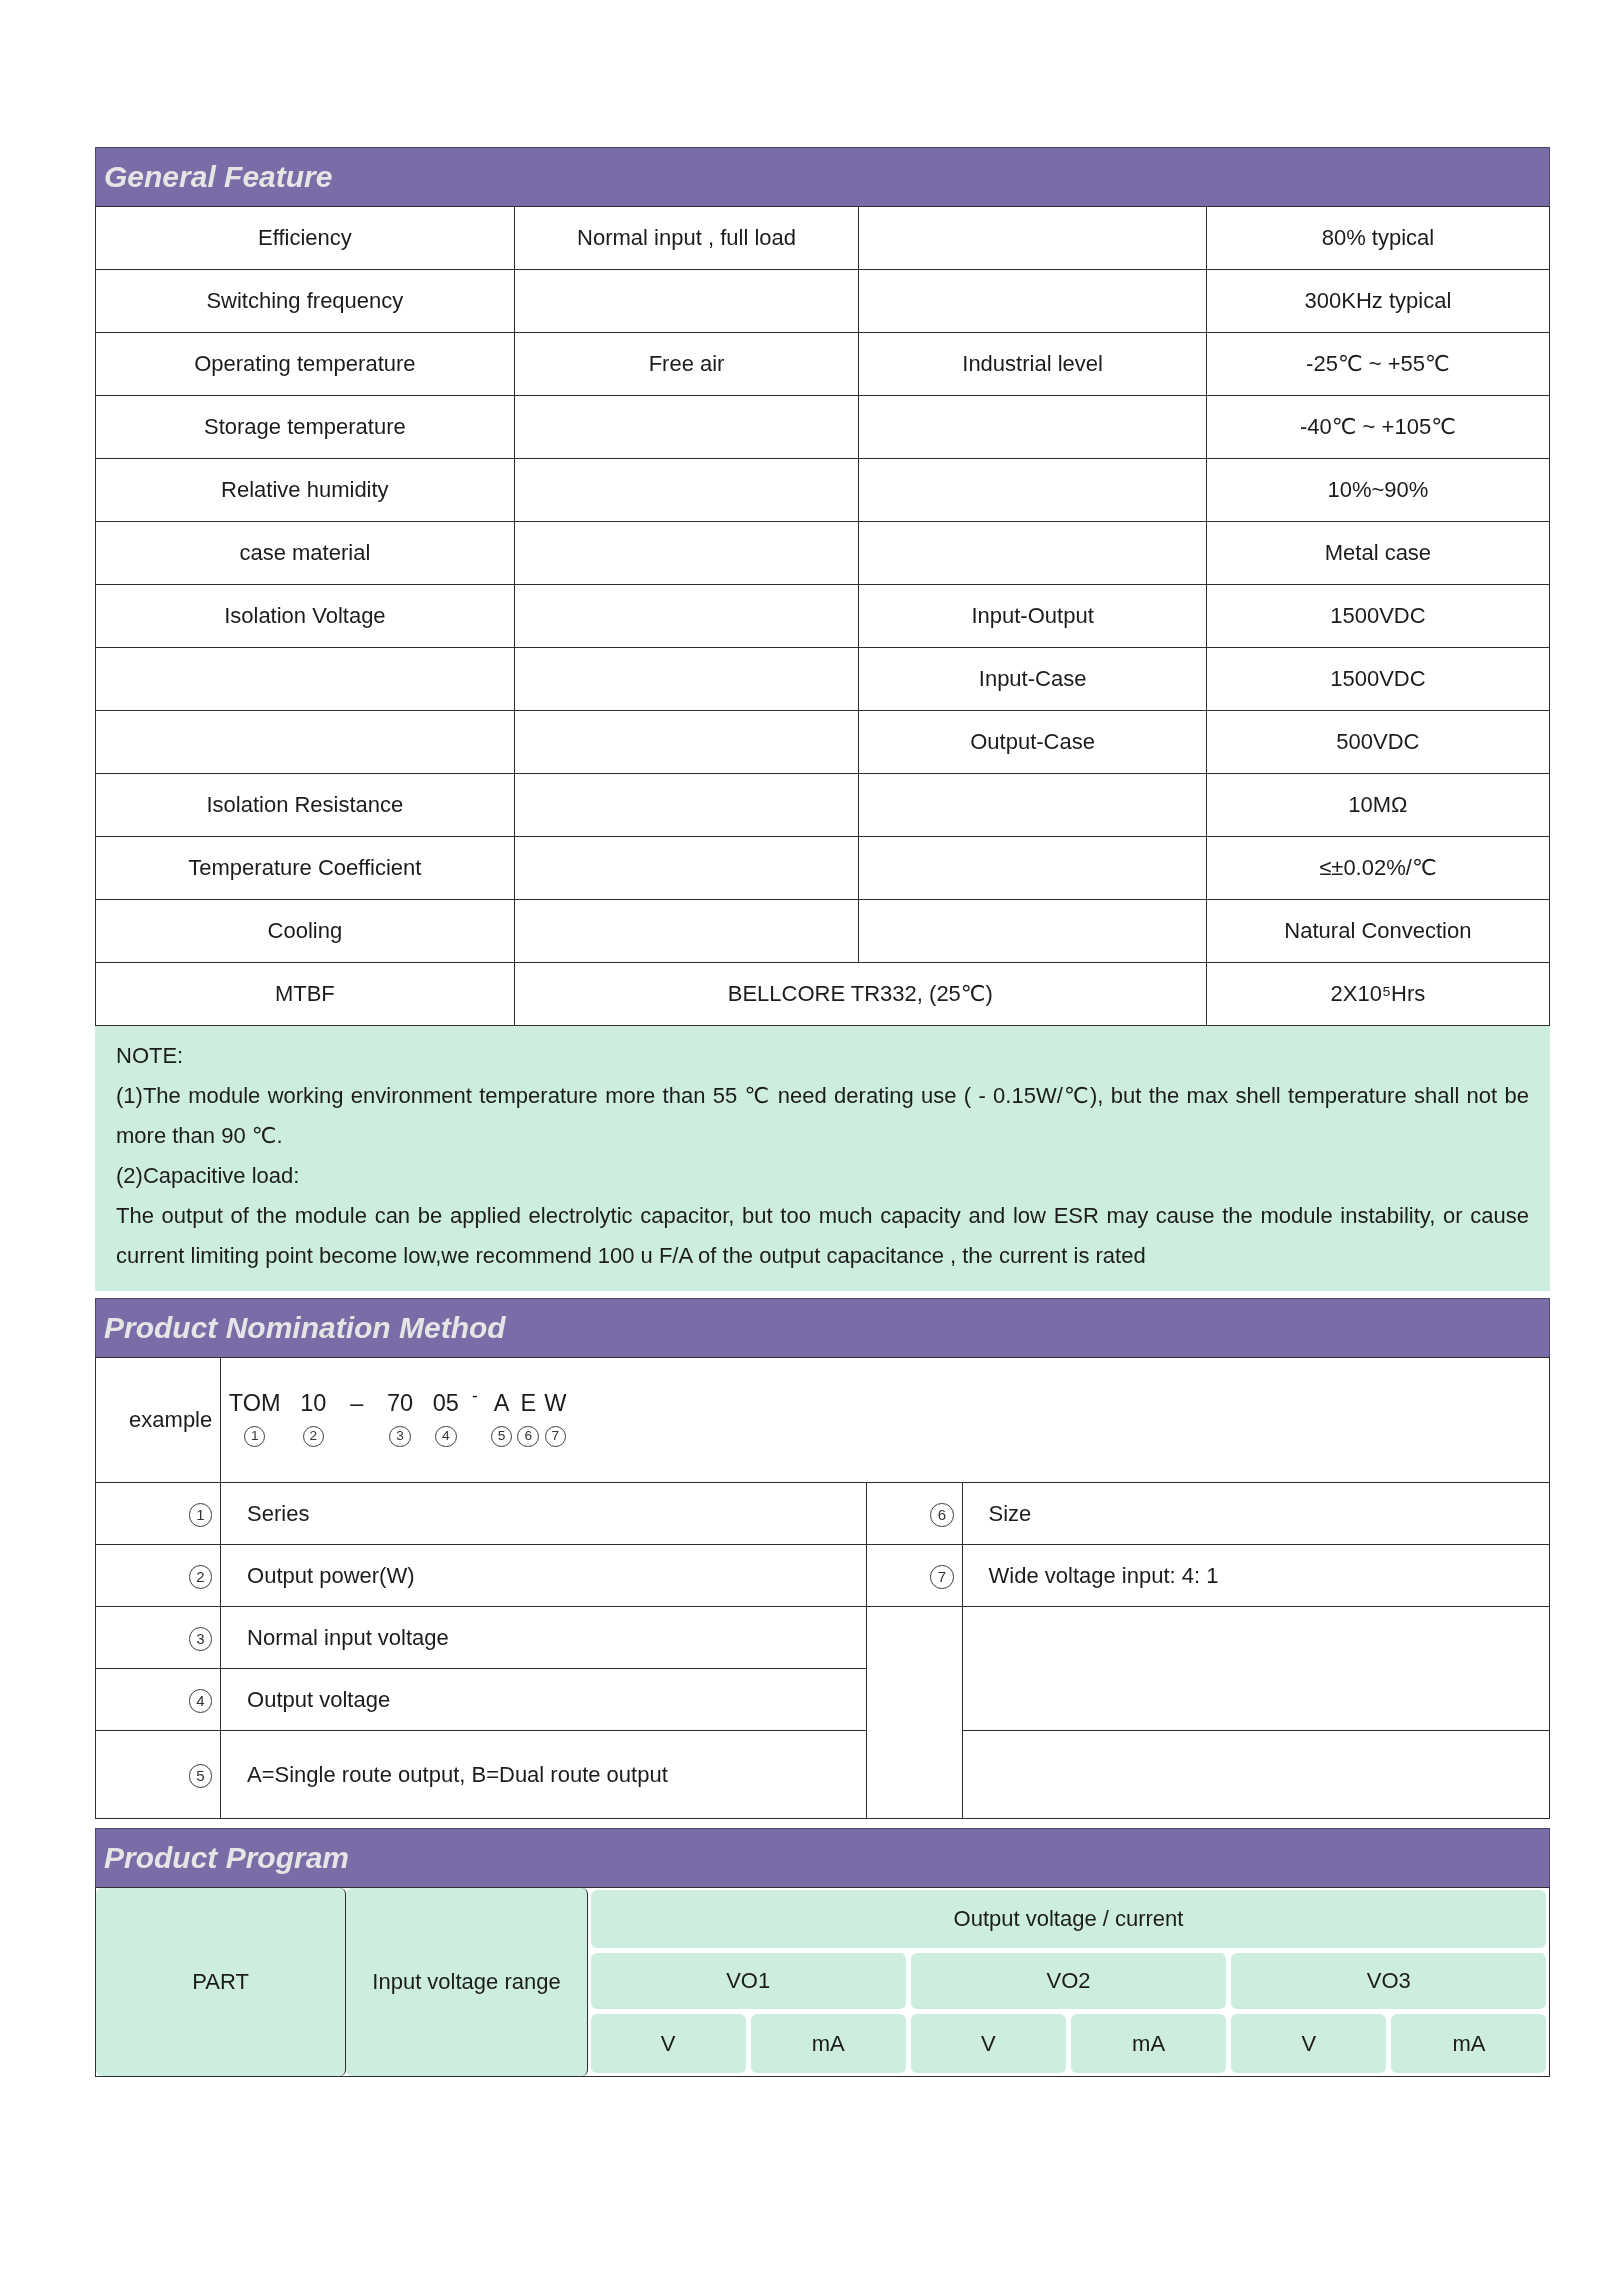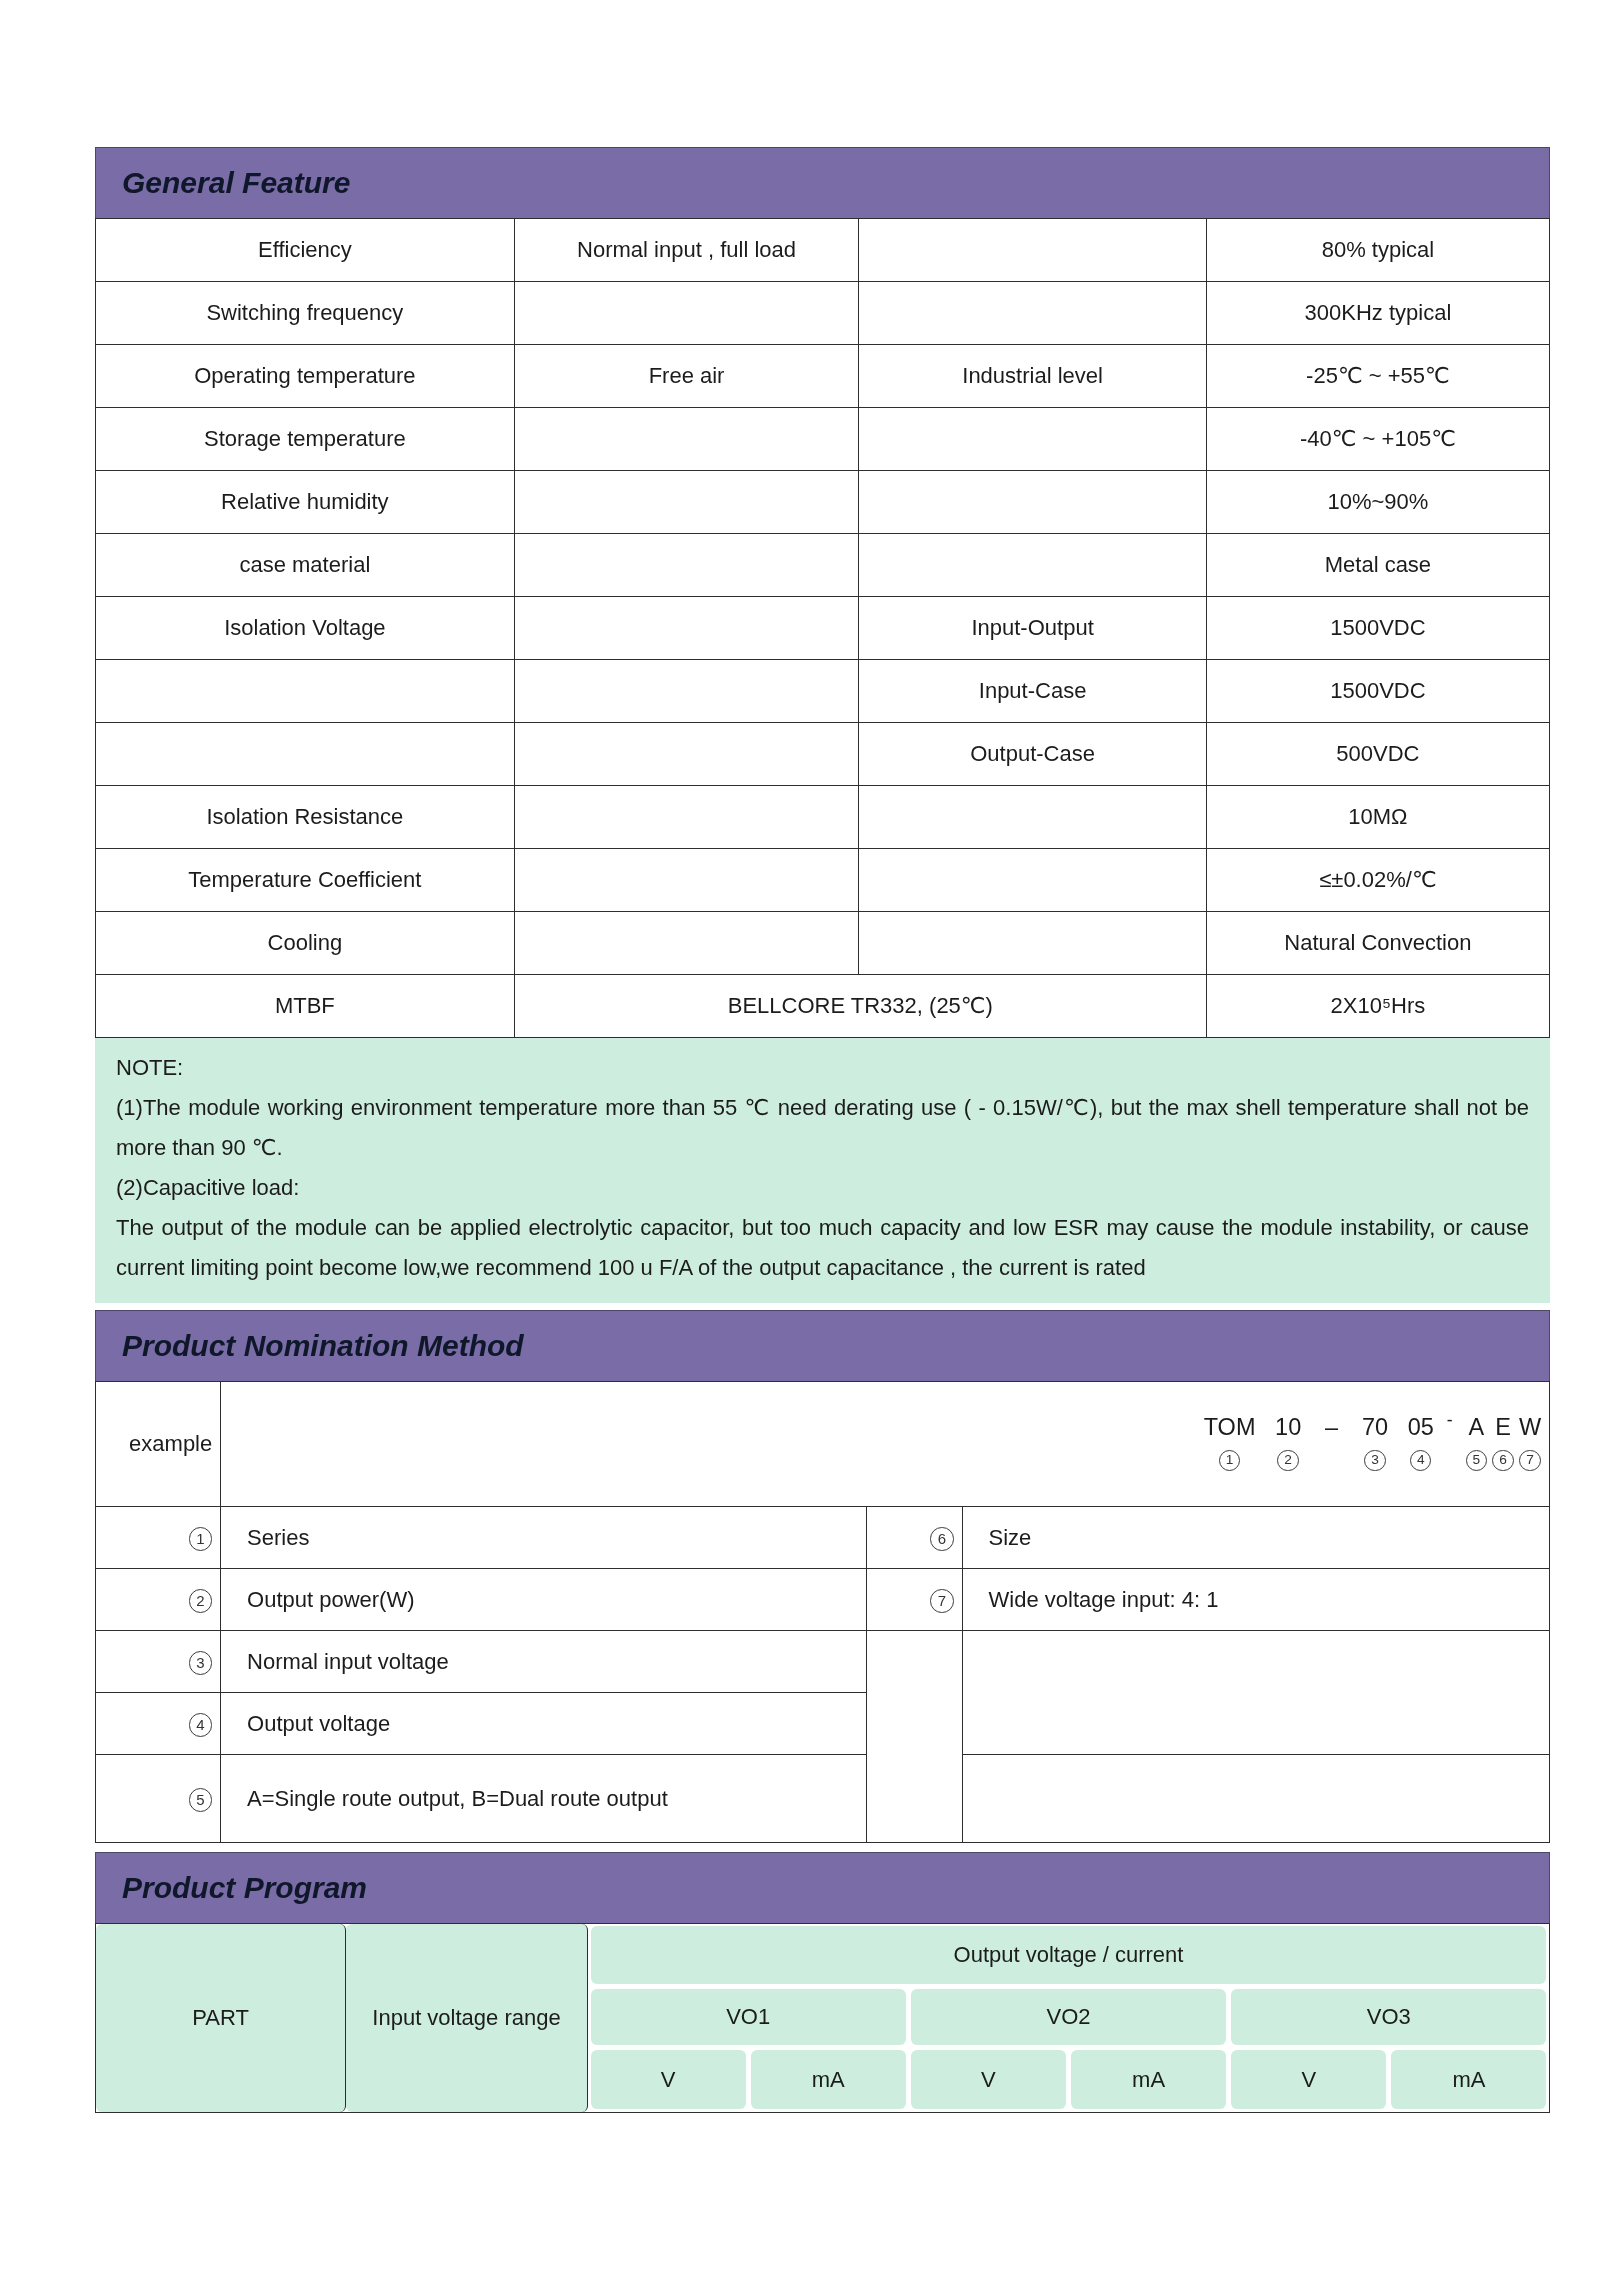--- a/index.html
+++ b/index.html
@@ -1,23 +1,23 @@
 <!DOCTYPE html>
 <html style="--purple: #7a6ca6; --mint: #cdeedf; --line: #2e2e2e;font-size:10.4px"><head>
 <meta charset="utf-8">
 <style>
   * { margin:0; padding:0; box-sizing:border-box; }
   :root { --purple:#7a6ca6; --mint:#cdeedf; --line:#2e2e2e; --text:#1c1c1c; }
   html,body { width:1616px; height:2284px; background:#ffffff; overflow:hidden;
               font-family:"Liberation Sans","DejaVu Sans",sans-serif; color:var(--text); }
   .page { position:absolute; left:95px; top:147px; width:1455px; }
 
-  .section-header { background:var(--purple); border:1.3px solid #4c4668; color:#0f172a;
-                    font-weight:bold; font-style:italic; font-size:30px; height:72px;
-                    display:flex; align-items:center; padding-left:26px; }
+  .section-header { background:var(--purple); border:1.3px solid #4c4668; color:#e5e5e5;
+                    font-weight:bold; font-style:italic; font-size:30px; height:60px;
+                    display:flex; align-items:center; padding-left:8px; }
 
   table.data-table { width:100%; border-collapse:collapse; table-layout:fixed; margin-top:-1.3px; }
   table.data-table td { border:1.3px solid var(--line); font-size:22px; padding:0 7.8px; }
 
   
   .gf col.c1{width:28.8%} .gf col.c2{width:23.7%} .gf col.c3{width:23.9%} .gf col.c4{width:23.6%}
   .gf td { height:63px; text-align:center; }
 
   
   .note { background:var(--mint); padding:10.4px 21px 14.3px 21px; font-size:22px;
@@ -31,21 +31,21 @@
   .nom td.label { text-align:left; padding-left:26px; }
   .nom tr.ex td { height:125px; }
   .nom tr.tall td { height:88px; }
 
   .circle { display:inline-flex; align-items:center; justify-content:center;
             width:23.5px; height:23.5px; border:1.3px solid #3c3c3c; border-radius:50%;
             font-size:15px; line-height:1; color:#333; vertical-align:middle; }
   .circle:empty { visibility:hidden; }
 
   .code-cell { vertical-align:middle; }
-  .code-row { display:flex; align-items:flex-start; justify-content:flex-end; }
+  .code-row { display:flex; align-items:flex-start; justify-content:flex-start; }
   .code-col { display:flex; flex-direction:column; align-items:center; gap:9px; }
   .code-col + .code-col { margin-left:19.6px; }
   .code-col.tight { margin-left:5.2px; }
   .code-top { font-size:23.5px; line-height:1; }
   .code-col.sup .code-top { font-size:17.6px; margin-top:-3.9px; }
   .code-row .circle { width:21.5px; height:21.5px; font-size:13.7px; }
   .code-bottom { height:23.5px; display:flex; align-items:center; }
 
   
   .prog-table { width:100%; border:1.3px solid var(--line); margin-top:-1.3px;

